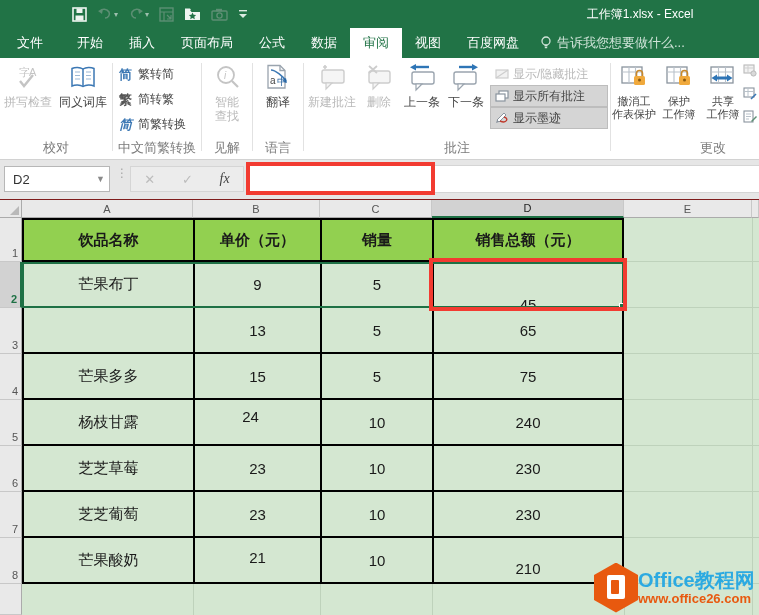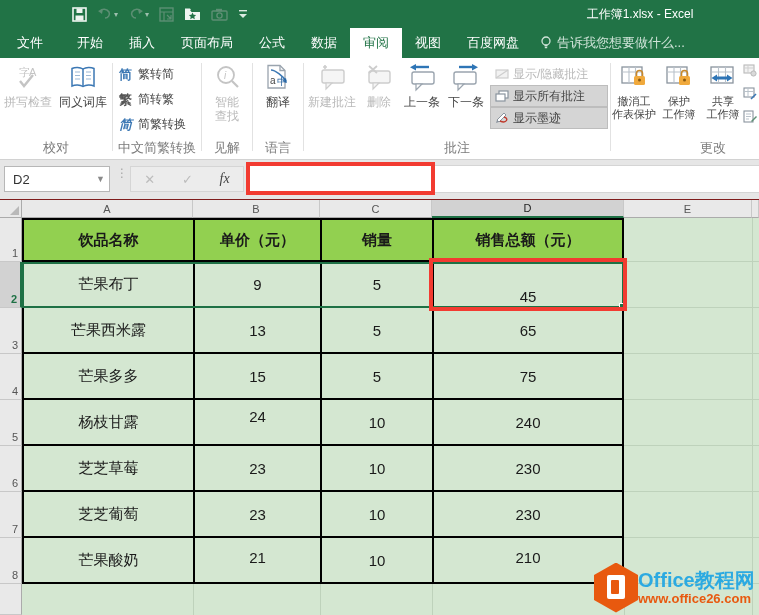--- a/index.html
+++ b/index.html
@@ -440,51 +440,50 @@
     <div class="bl" style="left:622px;top:18px;width:2px;height:366px"></div>
 
     <div class="ctext h" style="left:24px;top:20px;width:169px;height:40px">饮品名称</div>
     <div class="ctext h" style="left:195px;top:20px;width:125px;height:40px">单价（元）</div>
     <div class="ctext h" style="left:322px;top:20px;width:110px;height:40px">销量</div>
     <div class="ctext h" style="left:434px;top:20px;width:188px;height:40px">销售总额（元）</div>
 
     <div class="ctext" style="left:24px;top:62px;width:169px;height:44px">芒果布丁</div>
     <div class="ctext" style="left:195px;top:62px;width:125px;height:44px">9</div>
     <div class="ctext" style="left:322px;top:62px;width:110px;height:44px">5</div>
-    <div class="ctext" style="left:434px;top:70px;width:188px;height:52px">45</div>
-
-    <div class="ctext" style="left:24px;top:108px;width:169px;height:44px">芒果西米露</div>
+    <div class="ctext" style="left:434px;top:78px;width:188px;height:52px">45</div>
+
     <div class="ctext" style="left:195px;top:108px;width:125px;height:44px">13</div>
     <div class="ctext" style="left:322px;top:108px;width:110px;height:44px">5</div>
     <div class="ctext" style="left:434px;top:108px;width:188px;height:44px">65</div>
 
     <div class="ctext" style="left:24px;top:154px;width:169px;height:44px">芒果多多</div>
     <div class="ctext" style="left:195px;top:154px;width:125px;height:44px">15</div>
     <div class="ctext" style="left:322px;top:154px;width:110px;height:44px">5</div>
     <div class="ctext" style="left:434px;top:154px;width:188px;height:44px">75</div>
 
     <div class="ctext" style="left:24px;top:200px;width:169px;height:44px">杨枝甘露</div>
-    <div class="ctext" style="left:195px;top:200px;width:125px;height:32px">24</div>
+    <div class="ctext" style="left:188px;top:200px;width:125px;height:32px">24</div>
     <div class="ctext" style="left:322px;top:200px;width:110px;height:44px">10</div>
     <div class="ctext" style="left:434px;top:200px;width:188px;height:44px">240</div>
 
     <div class="ctext" style="left:24px;top:246px;width:169px;height:44px">芝芝草莓</div>
     <div class="ctext" style="left:195px;top:246px;width:125px;height:44px">23</div>
     <div class="ctext" style="left:322px;top:246px;width:110px;height:44px">10</div>
     <div class="ctext" style="left:434px;top:246px;width:188px;height:44px">230</div>
 
     <div class="ctext" style="left:24px;top:292px;width:169px;height:44px">芝芝葡萄</div>
     <div class="ctext" style="left:195px;top:292px;width:125px;height:44px">23</div>
     <div class="ctext" style="left:322px;top:292px;width:110px;height:44px">10</div>
     <div class="ctext" style="left:434px;top:292px;width:188px;height:44px">230</div>
 
     <div class="ctext" style="left:24px;top:338px;width:169px;height:44px">芒果酸奶</div>
     <div class="ctext" style="left:195px;top:338px;width:125px;height:38px">21</div>
     <div class="ctext" style="left:322px;top:338px;width:110px;height:44px">10</div>
-    <div class="ctext" style="left:434px;top:338px;width:188px;height:38px">210</div>
+    <div class="ctext" style="left:434px;top:349px;width:188px;height:38px">210</div>
 
     <div class="selbox"></div>
     <div class="fillhandle"></div>
     <div class="d2red"></div>
 
     <div class="wmark">
       <div class="wmlogo">
           <div class="in"></div>
         </div>
       <div class="wmtext">

